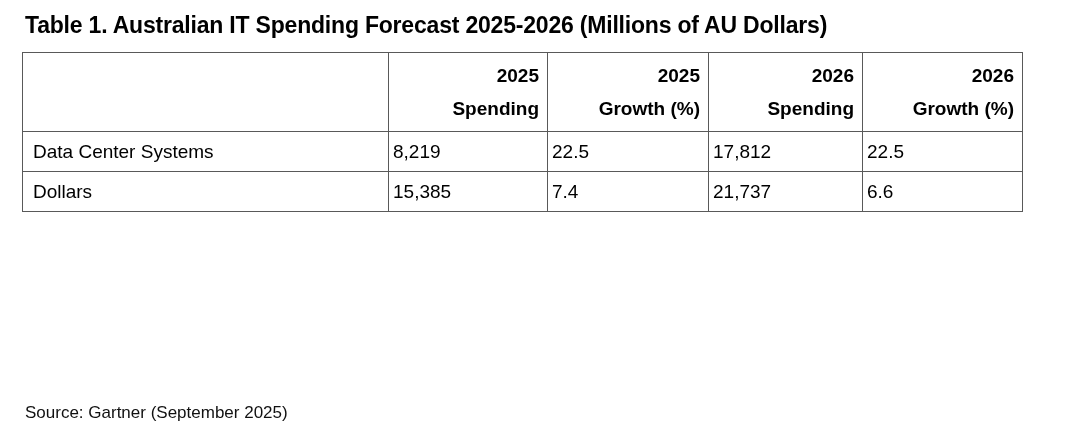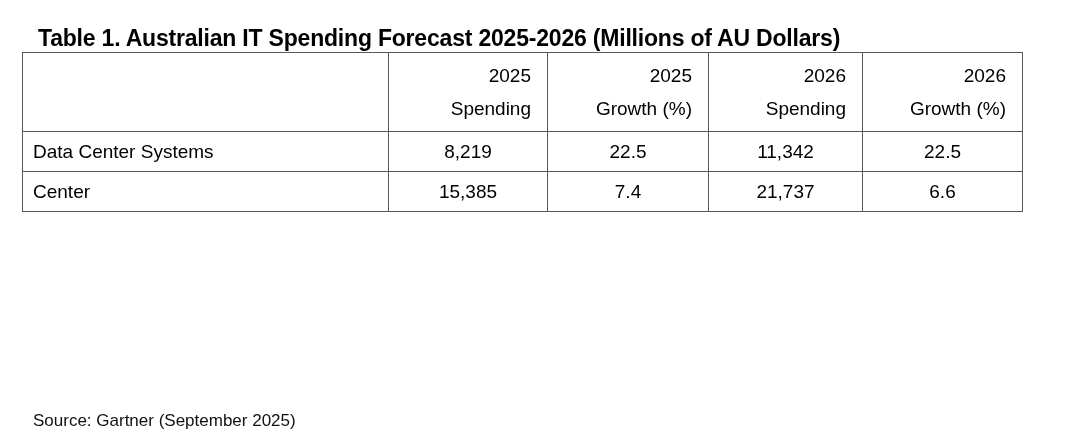--- a/index.html
+++ b/index.html
@@ -6,52 +6,52 @@
   html, body { margin: 0; padding: 0; }
   body {
     width: 1069px; height: 441px;
     background: #ffffff;
     font-family: "Liberation Sans", sans-serif;
     color: #000000;
     overflow: hidden;
   }
   .page { position: relative; width: 1069px; height: 441px; }
   .title {
-    margin: 13px;
+    margin: 0;
     position: absolute; left: 25px; top: 12px;
     font-size: 23px; font-weight: 700;
     letter-spacing: -0.2px;
     white-space: nowrap;
   }
   table.spend {
     position: absolute; left: 22px; top: 52px;
     border-collapse: collapse;
     table-layout: fixed;
     width: 1000px;
   }
   table.spend th, table.spend td {
     border: 1px solid #595959;
     font-size: 19px;
     overflow: hidden;
   }
   thead tr { height: 79px; }
   thead th {
-    font-weight: 400;
+    font-weight: 700;
     text-align: right;
     vertical-align: middle;
-    padding: 6px 16px;
+    padding: 6px 8px;
   }
   thead th .hline { display: block; line-height: 33px; }
   tbody tr { height: 40px; }
   tbody td { vertical-align: middle; padding: 0 4px; }
   td.cat { text-align: left; padding-left: 10px; }
-  td.num { text-align: center; }
+  td.num { text-align: left; }
   tr.total td { font-weight: 700; }
   .source {
-    margin: 8px;
+    margin: 0;
     position: absolute; left: 25px; top: 403px;
     font-size: 17px;
     color: #111111;
   }
 </style>
 </head>
 <body>
 
 <div class="page">
 
@@ -84,25 +84,25 @@
           <span class="hline">2026</span>
           <span class="hline">Growth (%)</span>
         </th>
       </tr>
     </thead>
     <tbody>
       <tr>
         <td class="cat">Data Center Systems</td>
         <td class="num">8,219</td>
         <td class="num">22.5</td>
-        <td class="num">11,342</td>
+        <td class="num">17,812</td>
         <td class="num">22.5</td>
       </tr>
       <tr>
-        <td class="cat">Center</td>
+        <td class="cat">Dollars</td>
         <td class="num">15,385</td>
         <td class="num">7.4</td>
         <td class="num">21,737</td>
         <td class="num">6.6</td>
       </tr>
     </tbody>
   </table>
 
   <p class="source">Source: Gartner (September 2025)</p>
 

